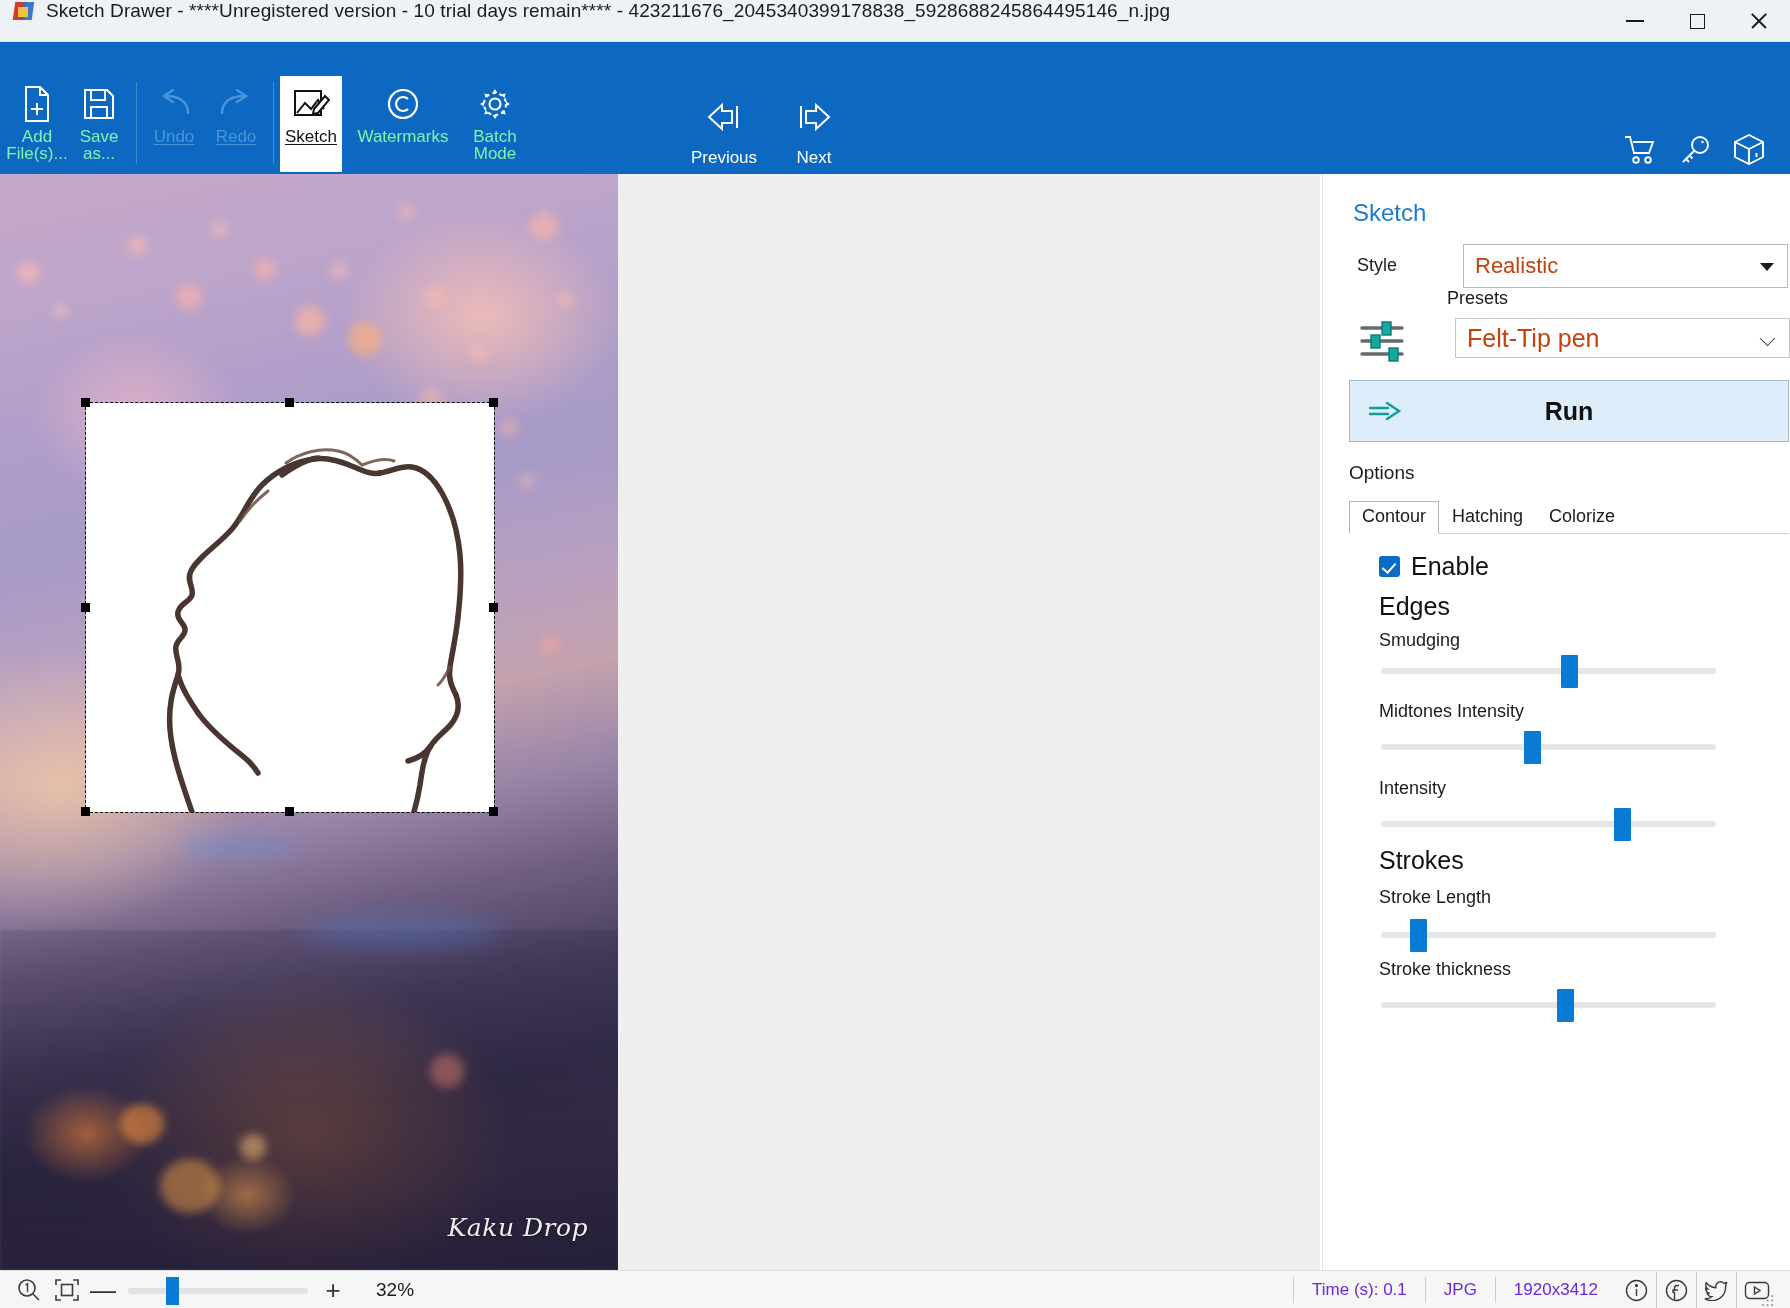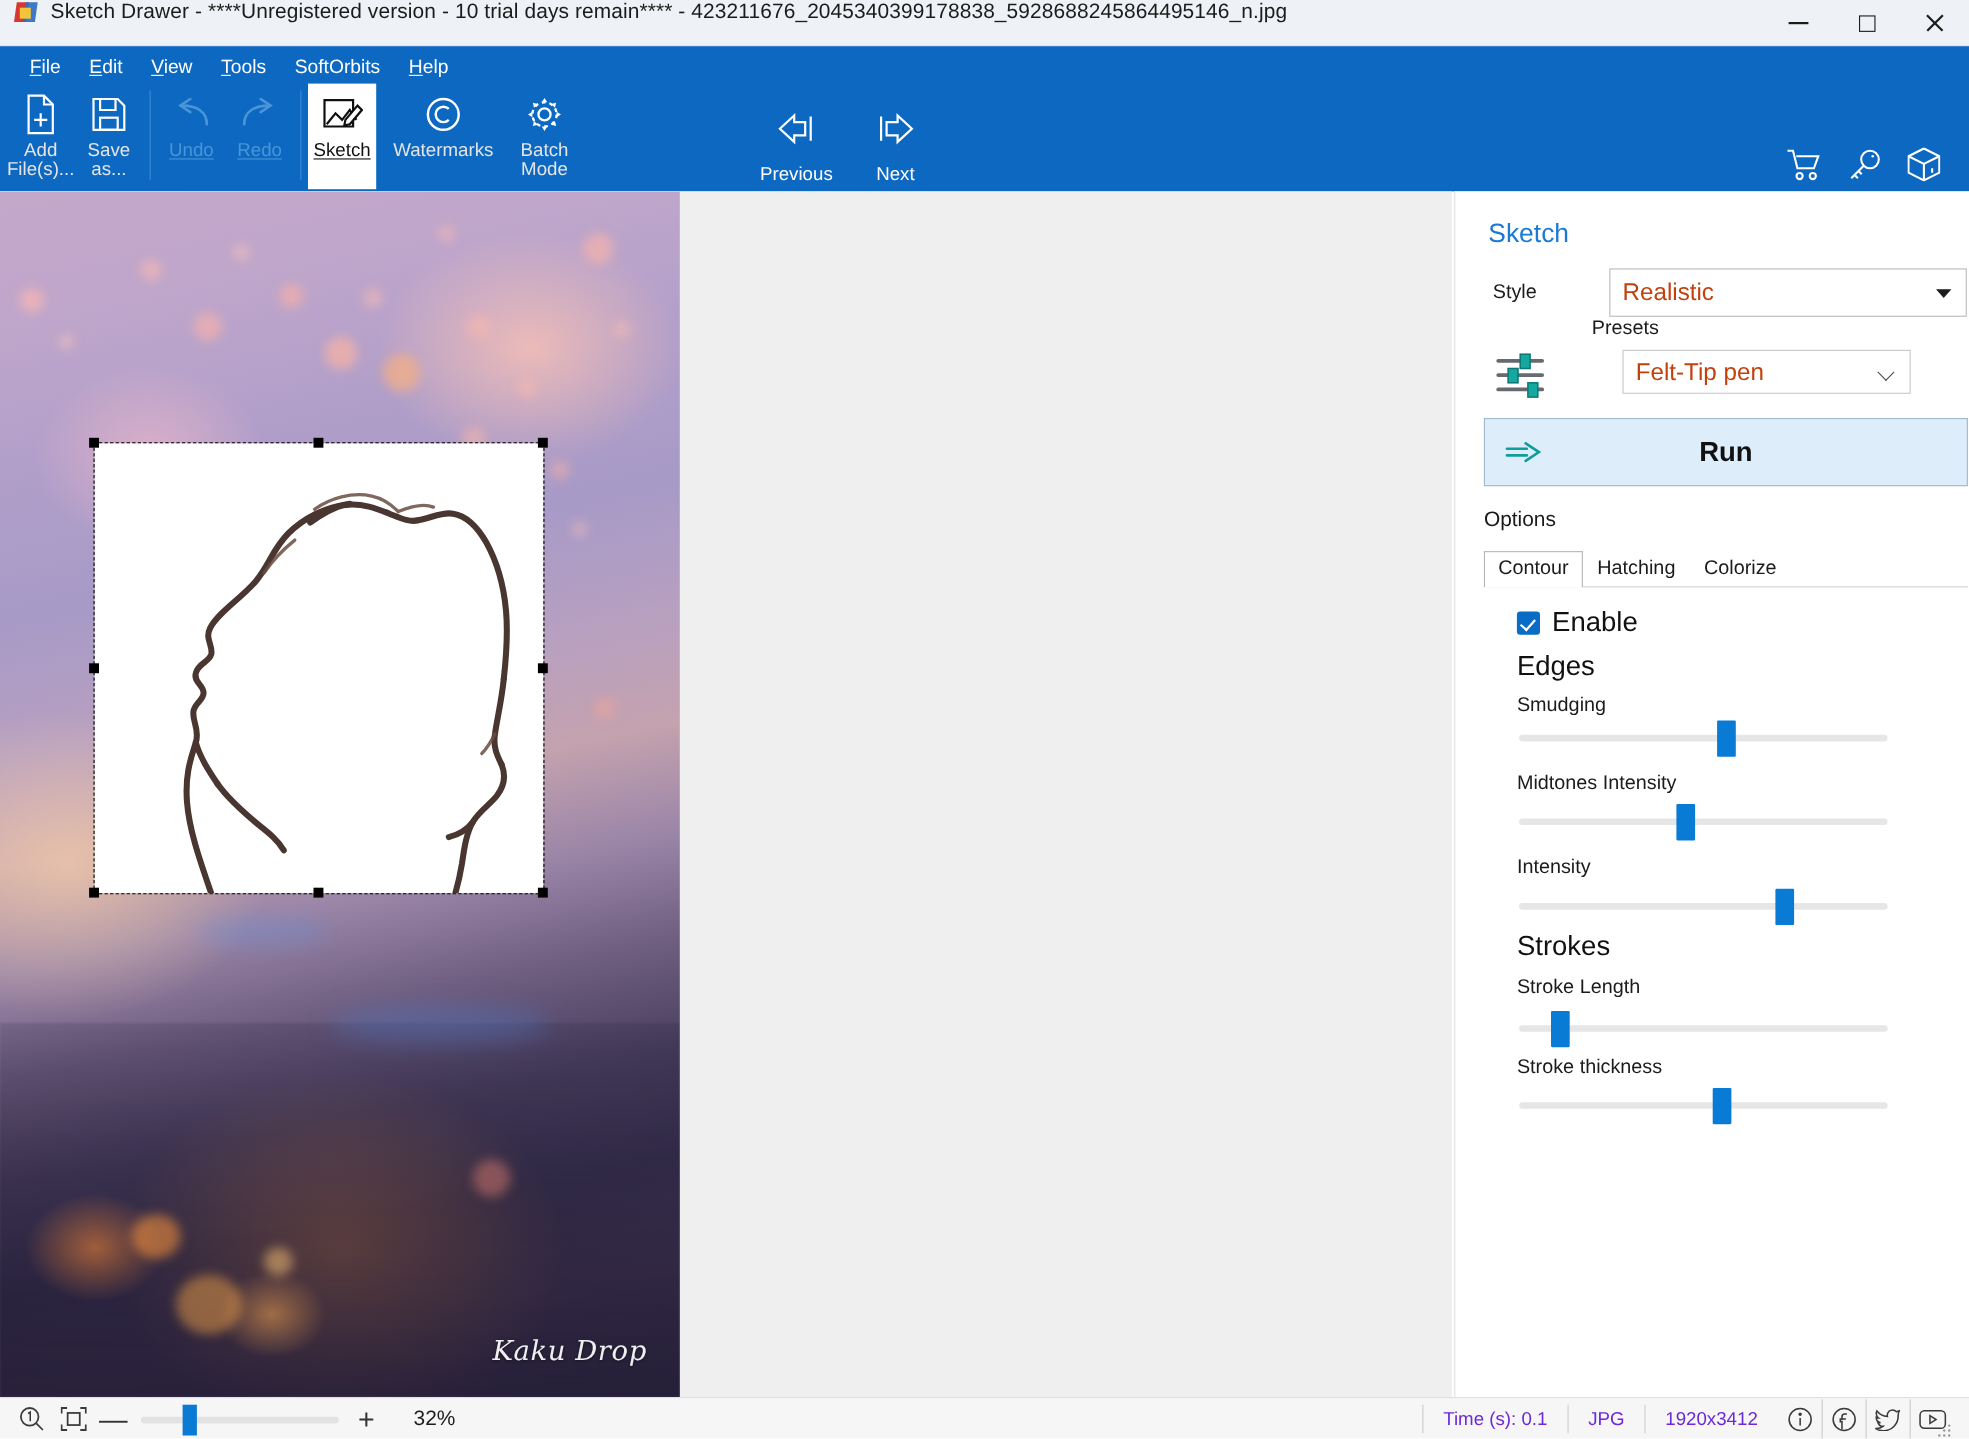--- a/index.html
+++ b/index.html
@@ -75,21 +75,21 @@
 
   .tools {
     position: absolute; left: 6px; top: 34px;
     display: flex; align-items: flex-start; height: 98px;
   }
   .tool {
     width: 62px; min-width: 62px;
     height: 96px;
     display: flex; flex-direction: column; align-items: center;
     padding-top: 8px;
-    color: #e5e5e5;
+    color: #86efac;
     position: relative;
   }
   .tool .ic { height: 40px; display:flex; align-items:center; justify-content:center; }
   .tool .lbl {
     font-size: 17px; line-height: 1.0; text-align: center;
     margin-top: 4px; white-space: pre-line;
   }
   .tool.disabled { color: #4a95d8; }
   .tool.active {
     background: #ffffff; color: #111111;
@@ -206,21 +206,21 @@
   .caret-solid {
     position: absolute; right: 13px; top: 50%; margin-top: -3px;
     width: 0; height: 0;
     border-left: 7px solid transparent; border-right: 7px solid transparent;
     border-top: 8px solid #1b1b1b;
   }
   .lbl-presets {
     position: absolute; left: 124px; top: 114px; font-size: 18px; color: #1b1b1b;
   }
   .combo.preset-combo {
-    left: 152px; top: 144px; width: 262px; height: 40px; font-size: 22px;
+    left: 132px; top: 144px; width: 335px; height: 40px; font-size: 25px;
     border-color: #c8c8c8;
   }
   .chev {
     position: absolute; right: 16px; top: 50%; margin-top: -5px;
     width: 11px; height: 11px;
     border-right: 1.8px solid #4a4a4a; border-bottom: 1.8px solid #4a4a4a;
     transform: rotate(45deg);
   }
   .eq-icon { position: absolute; left: 35px; top: 145px; }
 
@@ -354,28 +354,20 @@
           <span class="glyph-max"></span>
         </div>
       <div class="wbtn close">
           <span class="glyph-close"></span>
         </div>
     </div>
   </div>
 
   <div class="ribbon">
 
-    <div class="menubar">
-      <div class="menu-item"><u>F</u><span>ile</span></div>
-      <div class="menu-item"><u>E</u><span>dit</span></div>
-      <div class="menu-item"><u>V</u><span>iew</span></div>
-      <div class="menu-item"><u>T</u><span>ools</span></div>
-      <div class="menu-item"><span>SoftOrbits</span></div>
-      <div class="menu-item"><u>H</u><span>elp</span></div>
-    </div>
 
     <div class="tools">
 
       <div class="tool">
         <span class="ic">
           <svg width="34" height="38" viewBox="0 0 34 38" fill="none" stroke="#ffffff" stroke-width="2">
             <path d="M6 2 h14 l8 8 v26 h-22 z"></path>
             <path d="M20 2 v8 h8"></path>
             <path d="M17 18 v12 M11 24 h12"></path>
           </svg>

